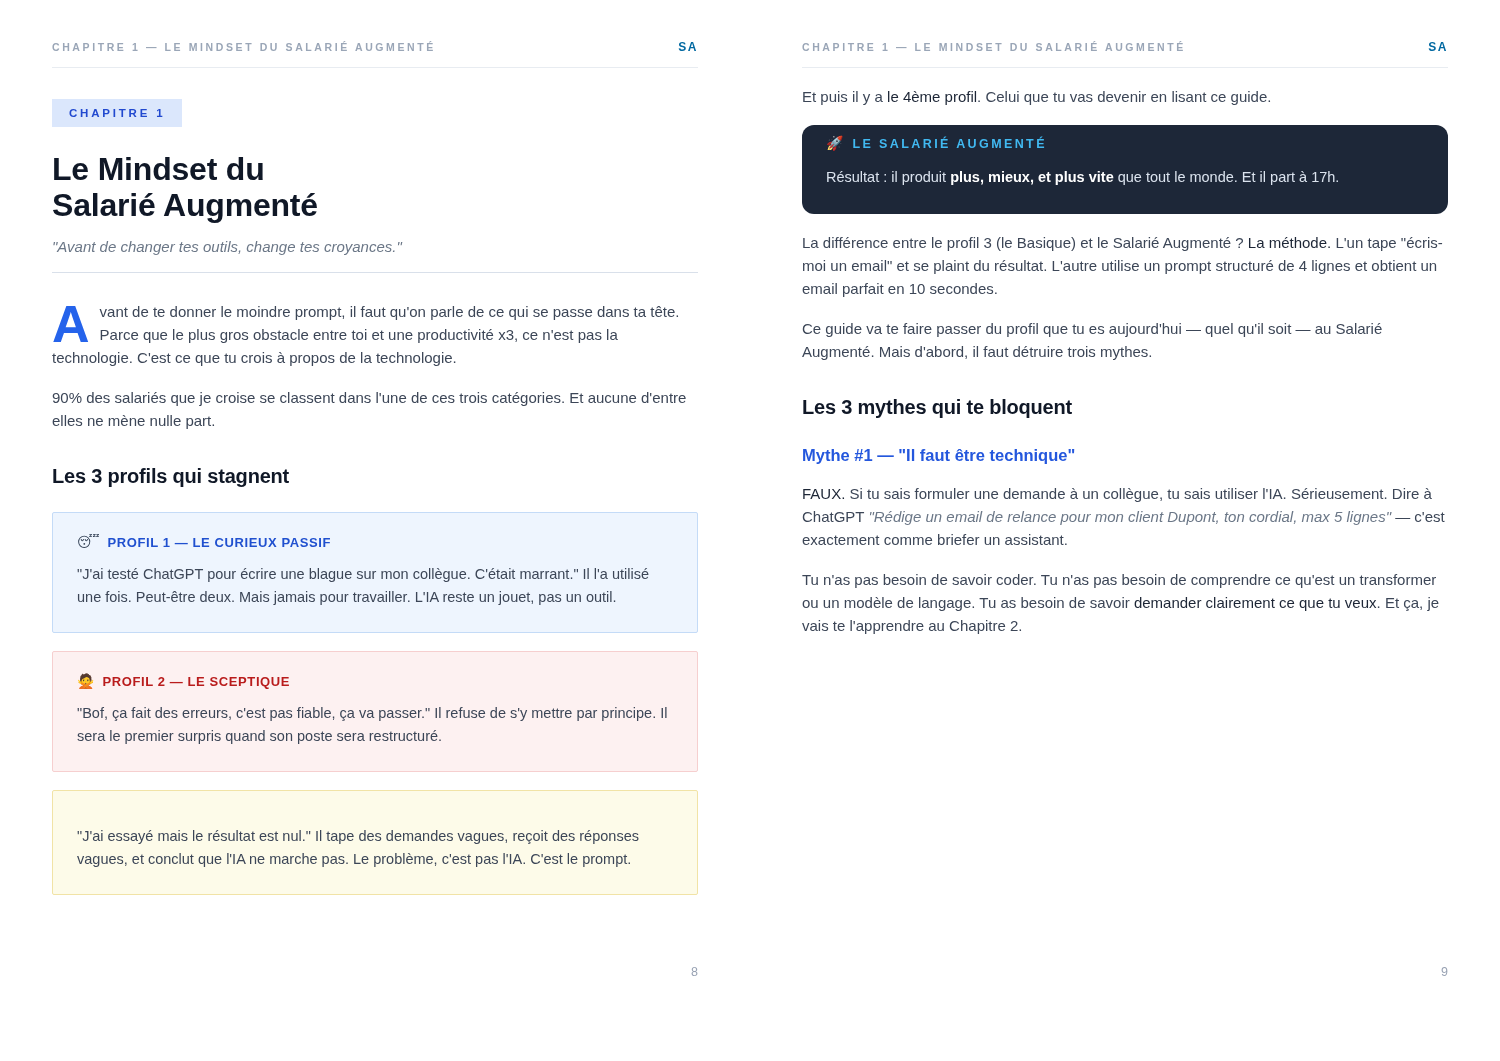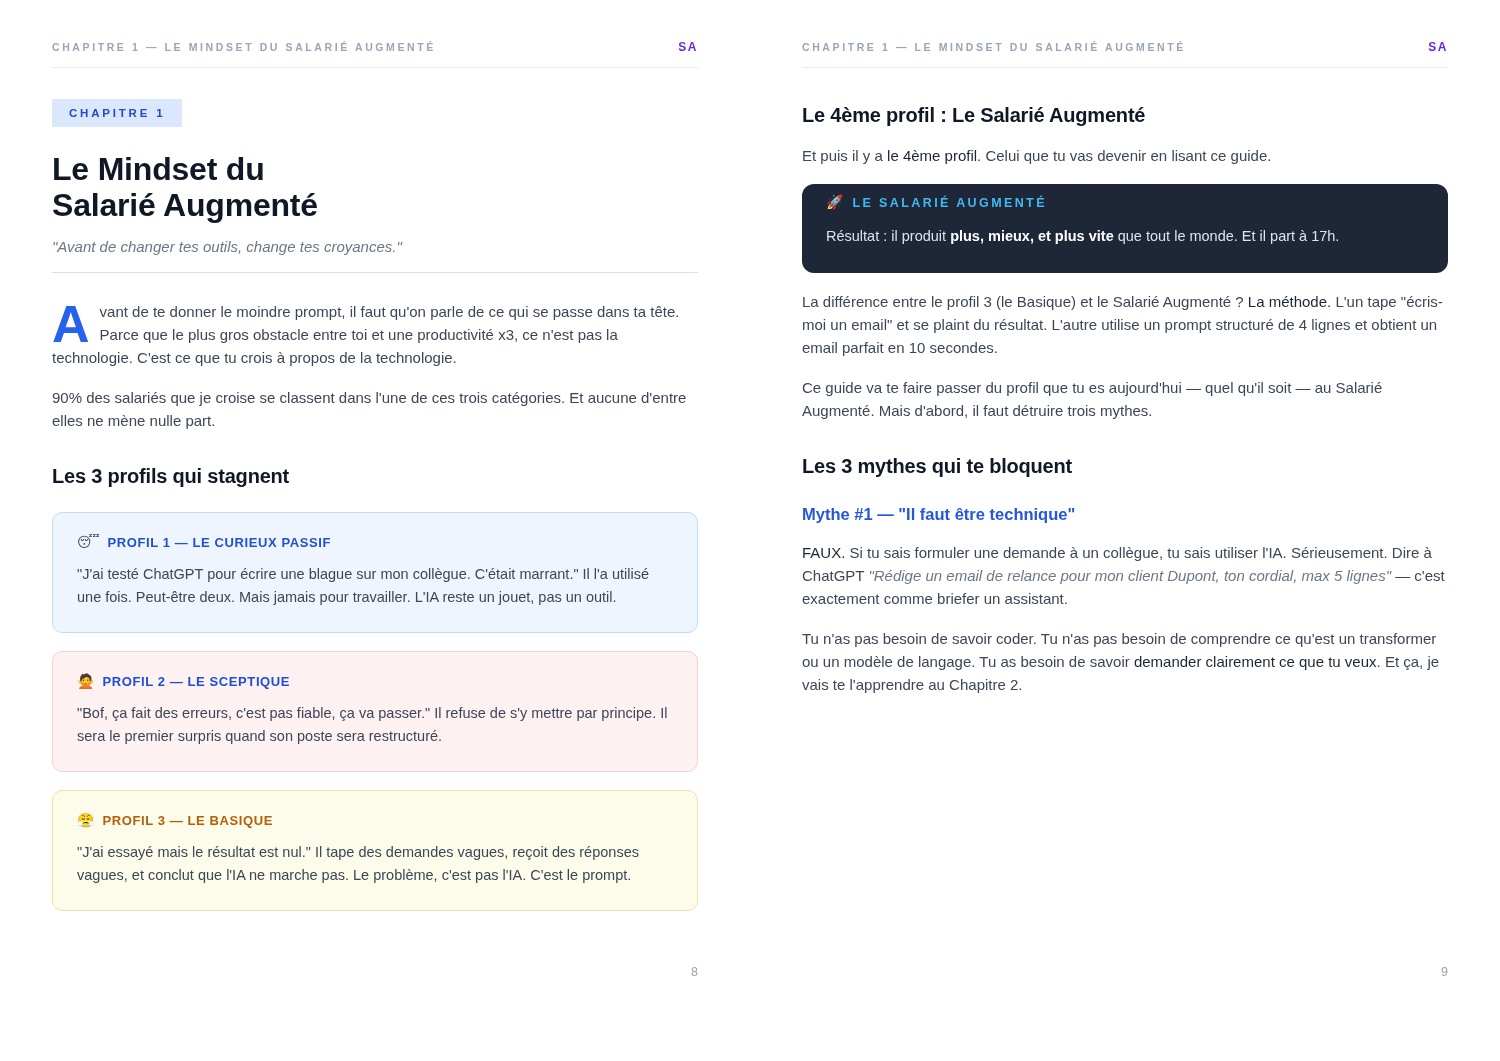--- a/index.html
+++ b/index.html
@@ -15,21 +15,21 @@
 
   
   .page-header {
     display: flex; justify-content: space-between; align-items: baseline;
     padding-bottom: 13px; border-bottom: 1px solid #e8ecf1;
   }
   .ph-title {
     font-size: 10.5px; font-weight: 600; letter-spacing: 2.6px;
     color: #9aa6b7; text-transform: uppercase;
   }
-  .ph-logo { font-size: 12px; font-weight: 800; letter-spacing: 1.5px; color: #6d28d9; }
+  .ph-logo { font-size: 12px; font-weight: 800; letter-spacing: 1.5px; color: #0369a1; }
 
   
   .badge {
     display: inline-block; margin-top: 31px;
     background: #dbe7fc; color: #2149cf;
     font-size: 11.5px; font-weight: 700; letter-spacing: 2.8px;
     padding: 8px 17px; border-radius: 0;
   }
   h1.chapter-title {
     margin-top: 24px; font-size: 32px; line-height: 36px;
@@ -40,29 +40,29 @@
 
   p.body-text { margin-top: 17px; font-size: 15px; line-height: 23px; color: #3c4657; }
   p.first-para { margin-top: 27px; }
   .dropcap {
     float: left; font-size: 52px; line-height: 42px; font-weight: 800;
     color: #2563eb; margin: 3px 10px 0 0;
   }
 
   h2.section-title { margin-top: 33px; font-size: 20px; font-weight: 800; color: #101827; letter-spacing: -0.2px; }
 
-  .profile-card { margin-top: 18px; border-radius: 10px; padding: 21px 24px 23px; border: 1px solid; }
+  .profile-card { margin-top: 18px; border-radius: 2px; padding: 21px 24px 23px; border: 1px solid; }
   .profile-card.first { margin-top: 24px; }
   .card-blue   { background: #eef5fe; border-color: #c4dbf7; }
   .card-red    { background: #fdf1f1; border-color: #f6cfcf; }
   .card-yellow { background: #fdfbe9; border-color: #f1e3a6; }
   .card-title { font-size: 13px; font-weight: 700; letter-spacing: 0.6px; }
   .card-title .emoji { font-style: normal; margin-right: 8px; font-size: 14px; letter-spacing: 0; }
   .card-blue  .card-label { color: #2050cf; }
-  .card-red   .card-label { color: #1d4ed8; margin-top: 12px; }
+  .card-red   .card-label { color: #b91c1c; margin-top: 12px; }
   .card-yellow .card-label { color: #b45f09; }
   .card-text { margin-top: 13px; font-size: 14.5px; line-height: 23px; color: #3c4657; }
 
   
   h2.top-title { margin-top: 36px; font-size: 20px; font-weight: 800; color: #101827; letter-spacing: -0.2px; }
 
   .callout {
     margin-top: 17px; background: #1d2738; border-radius: 12px;
     padding: 10px 24px 25px; color: #dbe3ee;
   }
@@ -119,36 +119,32 @@
     </div>
 
     <div class="profile-card card-red">
       <div class="card-title">
         <span class="emoji">🙅</span><span class="card-label">PROFIL 2 — LE SCEPTIQUE</span>
       </div>
       <p class="card-text">"Bof, ça fait des erreurs, c'est pas fiable, ça va passer." Il refuse de s'y mettre par principe. Il sera le premier surpris quand son poste sera restructuré.</p>
     </div>
 
     <div class="profile-card card-yellow">
-      <div class="card-title">
-        <span class="emoji">😤</span><span class="card-label">PROFIL 3 — LE BASIQUE</span>
-      </div>
       <p class="card-text">"J'ai essayé mais le résultat est nul." Il tape des demandes vagues, reçoit des réponses vagues, et conclut que l'IA ne marche pas. Le problème, c'est pas l'IA. C'est le prompt.</p>
     </div>
 
     <span class="page-number">8</span>
   </div>
 
   <div class="page">
     <div class="page-header">
       <span class="ph-title">CHAPITRE 1 — LE MINDSET DU SALARIÉ AUGMENTÉ</span>
       <span class="ph-logo">SA</span>
     </div>
 
-    <h2 class="top-title section-title" style="margin-top:36px;">Le 4ème profil : Le Salarié Augmenté</h2>
 
     <p class="body-text"><span>Et puis il y a </span><span class="b">le 4ème profil</span><span>. Celui que tu vas devenir en lisant ce guide.</span></p>
 
     <div class="callout">
       <div class="callout-title">
         <span class="emoji">🚀</span><span>LE SALARIÉ AUGMENTÉ</span>
       </div>
       <p><span>Résultat : il produit </span><span class="b">plus, mieux, et plus vite</span><span> que tout le monde. Et il part à 17h.</span></p>
     </div>
 

